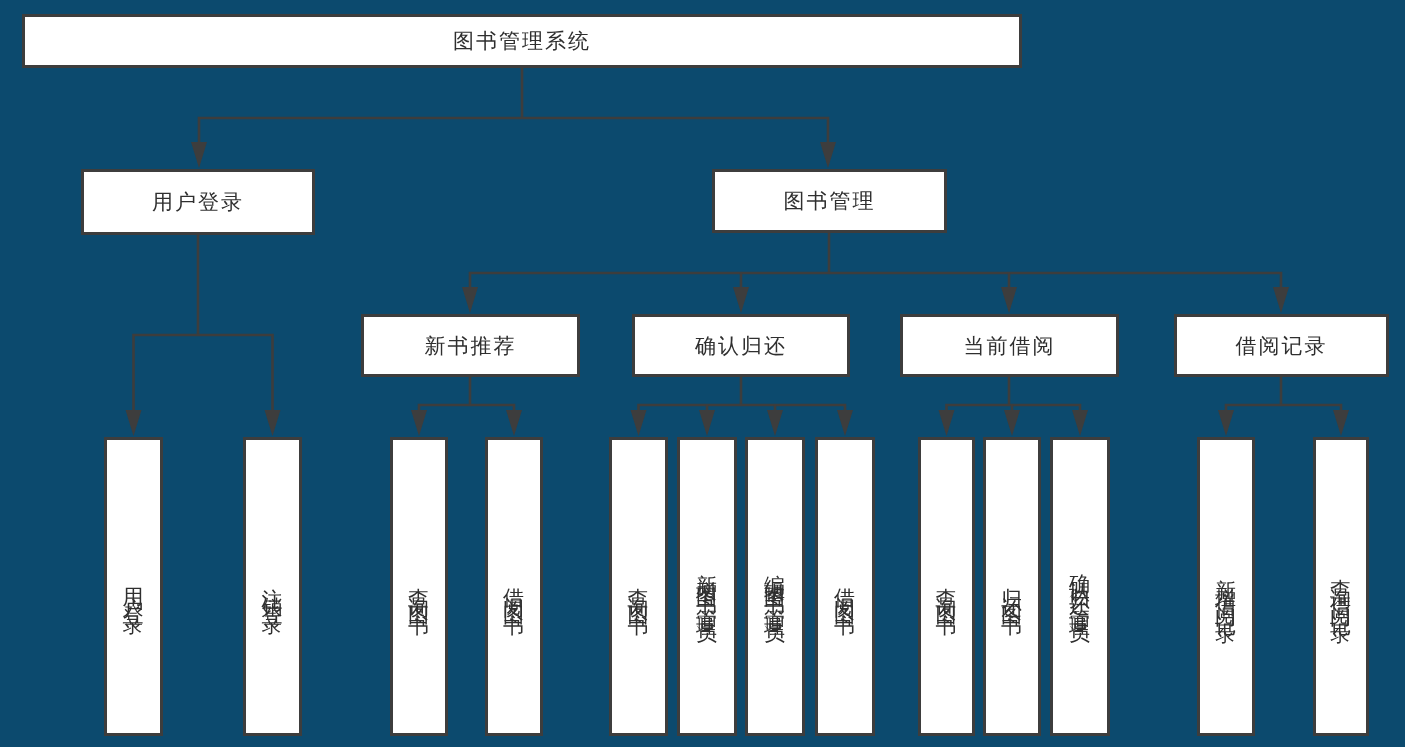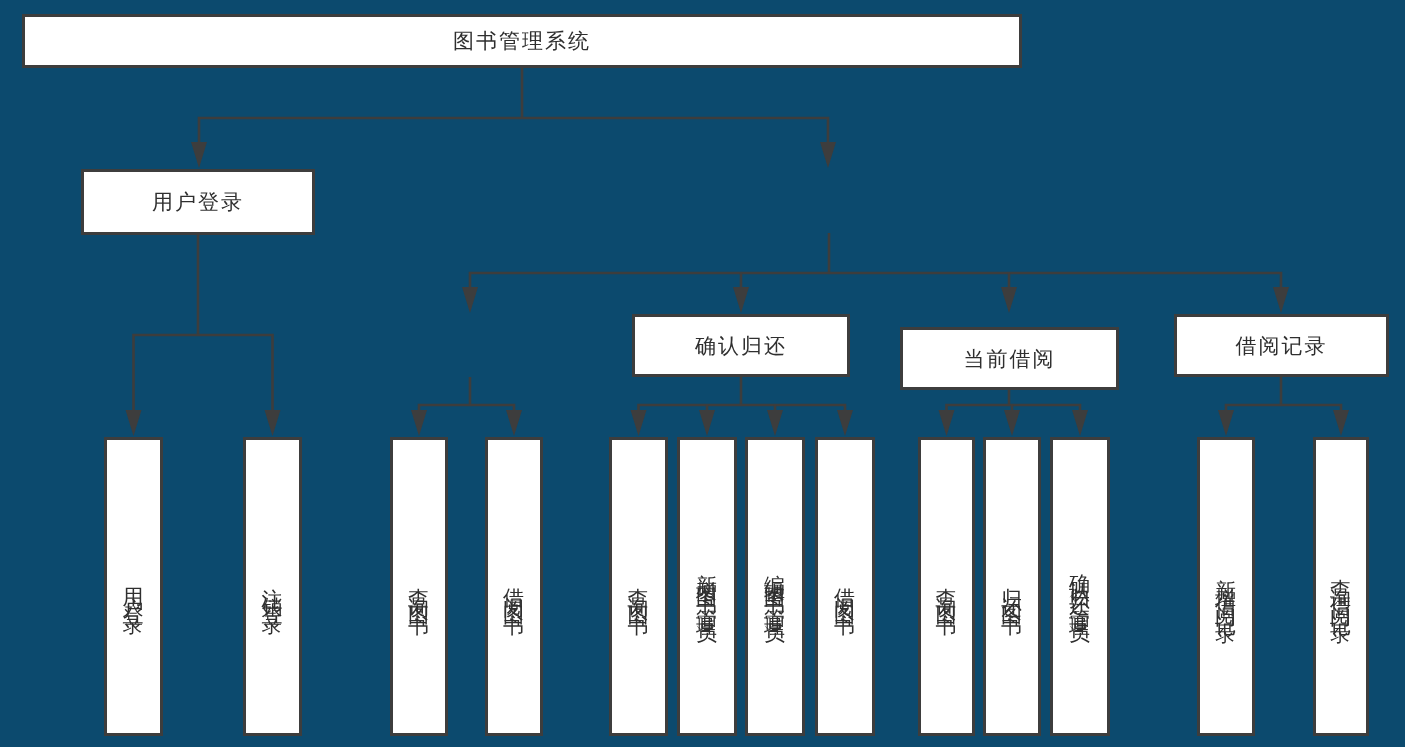--- a/index.html
+++ b/index.html
@@ -106,23 +106,25 @@
       <polygon points="1004,410 1020,410 1012,436"></polygon>
       <polygon points="1072,410 1088,410 1080,436"></polygon>
       <polygon points="1218,410 1234,410 1226,436"></polygon>
       <polygon points="1333,410 1349,410 1341,436"></polygon>
     </g>
   </svg>
 
   <div class="node" style="left:22px; top:14px; width:1000px; height:54px;">图书管理系统</div>
 
   <div class="node" style="left:81px; top:169px; width:234px; height:66px;">用户登录</div>
+  <div class="node" style="left:712px; top:169px; width:235px; height:64px;">图书管理</div>
 
+  <div class="node" style="left:361px; top:314px; width:219px; height:63px;">新书推荐</div>
   <div class="node" style="left:632px; top:314px; width:218px; height:63px;">确认归还</div>
-  <div class="node" style="left:900px; top:327px; width:219px; height:63px;">当前借阅</div>
+  <div class="node" style="left:900px; top:314px; width:219px; height:63px;">当前借阅</div>
   <div class="node" style="left:1174px; top:314px; width:215px; height:63px;">借阅记录</div>
 
   <div class="node leaf" style="left:104px; width:59px;">用户登录</div>
   <div class="node leaf" style="left:243px; width:59px;">注销登录</div>
 
   <div class="node leaf" style="left:390px; width:58px;">查询图书</div>
   <div class="node leaf" style="left:485px; width:58px;">借阅图书</div>
 
   <div class="node leaf" style="left:609px; width:59px;">查询图书</div>
   <div class="node leaf" style="left:677px; width:60px; letter-spacing:7px;">新增图书（管理员）</div>

